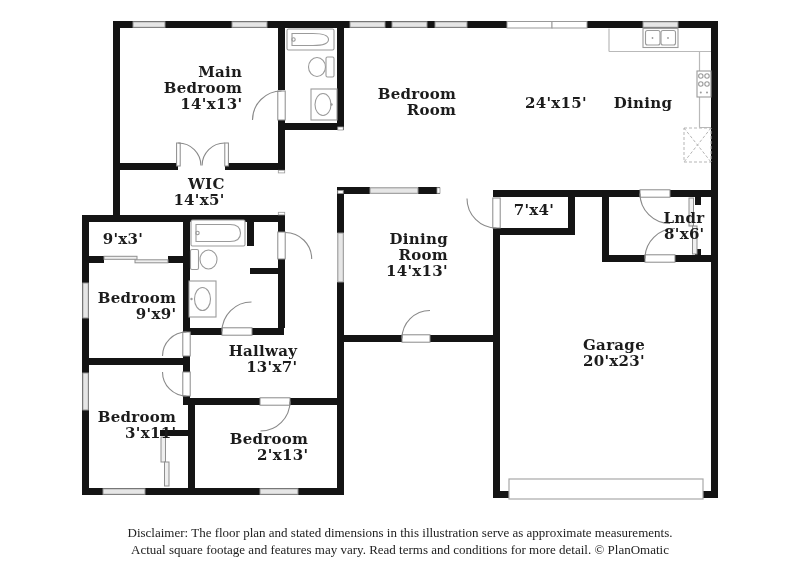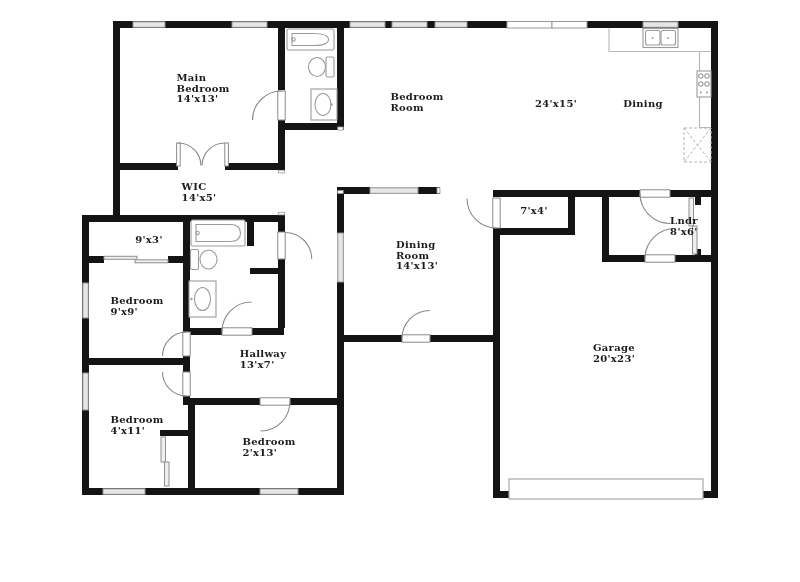--- a/index.html
+++ b/index.html
@@ -12,22 +12,22 @@
   .gdoor{fill:#fff;stroke:#a8a8a8;stroke-width:1.2;}
   .leaf{fill:#fff;stroke:#8a8a8a;stroke-width:1;}
   .arc{fill:none;stroke:#8a8a8a;stroke-width:1.1;}
   .fx{fill:#fff;stroke:var(--fixture_stroke,#9b9b9b);stroke-width:1.1;}
   .fxn{fill:none;stroke:var(--fixture_stroke,#9b9b9b);stroke-width:1.1;}
   .fxl{stroke:#b9b9b9;stroke-width:1.2;fill:none;}
   .dash{fill:none;stroke:#b5b5b5;stroke-width:1;stroke-dasharray:3 2;}
   .slide{fill:#efefef;stroke:#8f8f8f;stroke-width:1;}
   .jamb{fill:#fff;stroke:#9a9a9a;stroke-width:0.8;}
   .dot{fill:#9b9b9b;}
-  .room-label{position:absolute;transform:translate(-50%,-50%);text-align:left;
-    font-weight:700;font-size:10px;line-height:1.06;letter-spacing:.3px;
+  .room-label{position:absolute;transform:translate(-50%,-50%);text-align:right;
+    font-weight:700;font-size:15px;line-height:1.06;letter-spacing:.3px;
     color:var(--label,#1c1c1c);white-space:nowrap;}
   .room-label span{display:block;}
   .disclaimer{position:absolute;left:0;right:0;top:524px;text-align:center;
     font-family:"Liberation Serif",serif;font-size:13px;line-height:1.32;color:#222;}
   .disclaimer div{display:block;}
 </style>
 </head>
 <body>
 
 <div id="canvas">
@@ -231,34 +231,38 @@
 </div>
 <div class="room-label" style="left:417px;top:256px">
   <span>Dining</span>
   <span>Room</span>
   <span>14'x13'</span>
 </div>
 <div class="room-label" style="left:614px;top:354px">
   <span>Garage</span>
   <span>20'x23'</span>
 </div>
-<div class="room-label" style="left:149px;top:240px">
+<div class="room-label" style="left:123px;top:240px">
   <span>9'x3'</span>
 </div>
 <div class="room-label" style="left:137px;top:307px">
   <span>Bedroom</span>
   <span>9'x9'</span>
 </div>
 <div class="room-label" style="left:263px;top:360px">
   <span>Hallway</span>
   <span>13'x7'</span>
 </div>
 <div class="room-label" style="left:137px;top:426px">
   <span>Bedroom</span>
-  <span>4'x11'</span>
+  <span>3'x11'</span>
 </div>
 <div class="room-label" style="left:269px;top:448px">
   <span>Bedroom</span>
   <span>2'x13'</span>
 </div>
 
+<div class="disclaimer">
+  <div>Disclaimer: The floor plan and stated dimensions in this illustration serve as approximate measurements.</div>
+  <div>Actual square footage and features may vary. Read terms and conditions for more detail. © PlanOmatic</div>
+</div>
 
 </div>
 
 </body></html>

